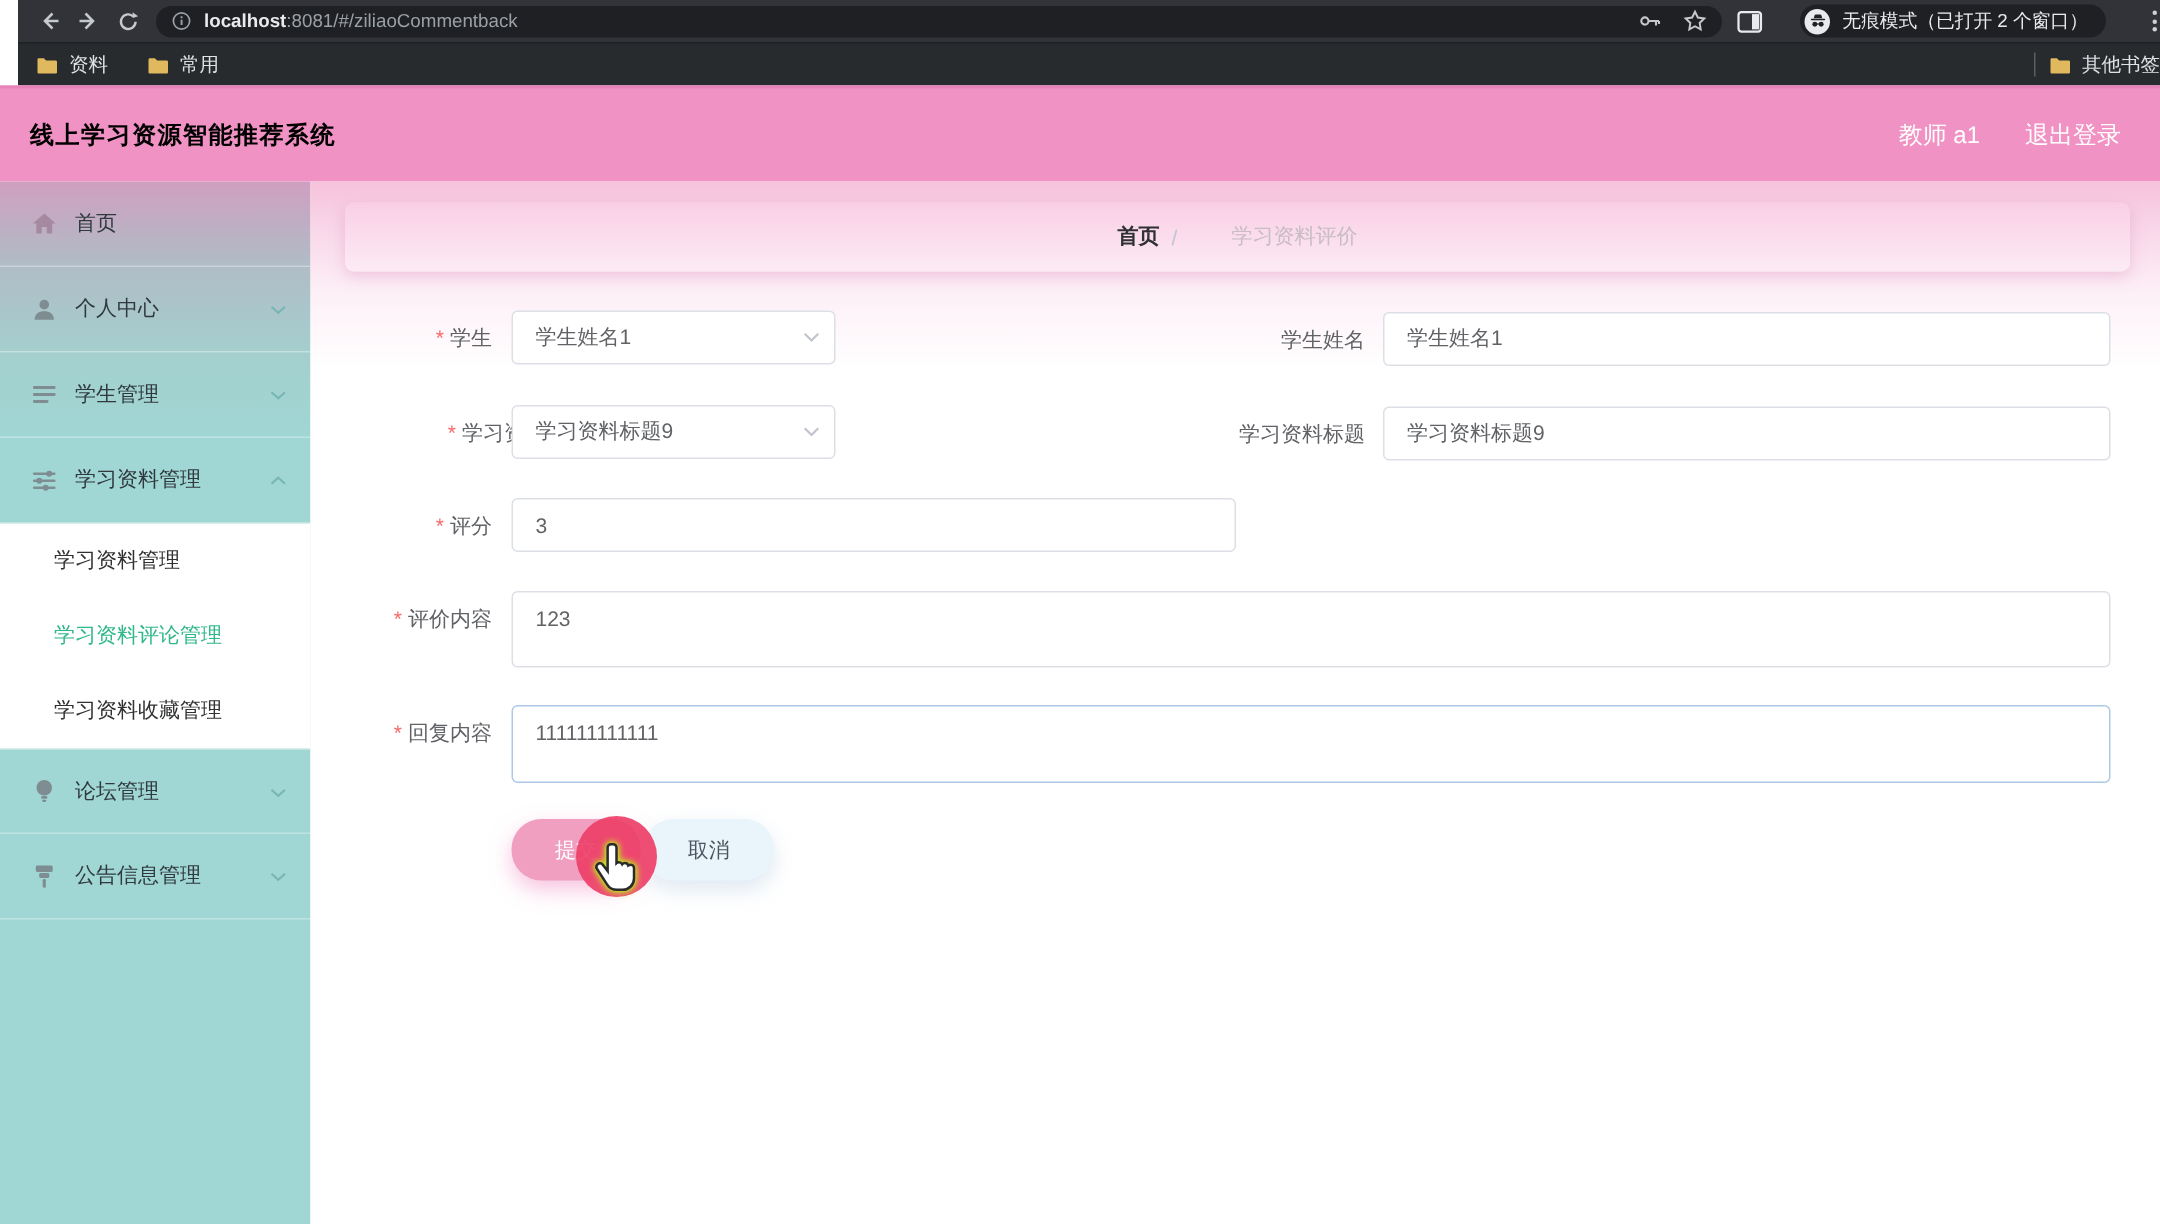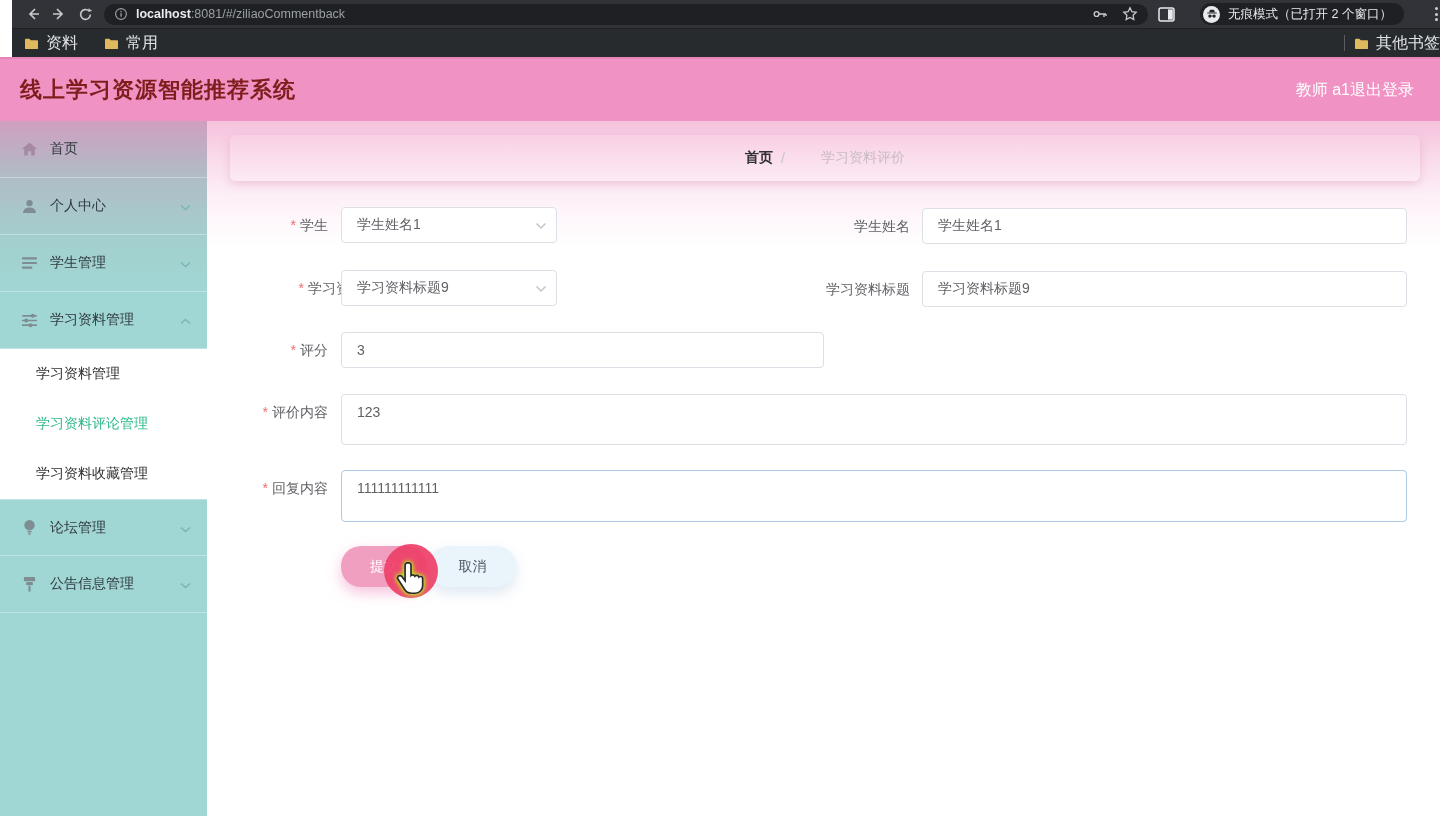--- a/index.html
+++ b/index.html
@@ -16,28 +16,28 @@
   .url-text .host { color:#e8eaed; font-weight:700; }
   .omni-right { display:flex; align-items:center; gap:14px; margin-left:auto; }
   .tool-right { display:flex; align-items:center; gap:25px; flex:0 0 auto; }
   .incog-chip { height:22px; background:#1e2023; border-radius:11px; display:flex; align-items:center; padding:2px 12px 2px 3px; gap:8px; }
   .incog-ico { width:17px; height:17px; background:#e8eaed; border-radius:50%; display:flex; align-items:center; justify-content:center; }
   .incog-label { font-size:12.5px; color:#e8eaed; white-space:nowrap; }
   .dots { display:flex; flex-direction:column; gap:2.5px; padding:2px 6px; }
   .dots i { width:3px; height:3px; border-radius:50%; background:#cdd1d5; }
   .bookbar { position:absolute; top:28px; left:0; right:0; height:29px; background:#282b2e; display:flex; align-items:center; padding:0 12px; border-top:1px solid #1f2124; }
   .bm-item { display:flex; align-items:center; gap:7px; margin-right:26px; cursor:pointer; }
-  .bm-label { font-size:16px; color:#dfe1e5; }
+  .bm-label { font-size:13px; color:#dfe1e5; }
   .bm-right { margin-left:auto; display:flex; align-items:center; gap:9px; }
   .bm-sep { width:1px; height:16px; background:#5a5e63; }
 
   
   .app-header { position:absolute; top:57px; left:0; width:1440px; height:64px; background:#f092c3; border-top:2px solid #e883b8; display:flex; align-items:center; }
-  .app-title { color:#7f1d1d; font-size:22px; font-weight:700; margin-left:20px; letter-spacing:1px; }
-  .hdr-right { margin-left:auto; margin-right:26px; display:flex; align-items:center; }
+  .app-title { color:#000000; font-size:16px; font-weight:700; margin-left:20px; letter-spacing:1px; }
+  .hdr-right { margin-left:auto; margin-right:26px; display:flex; align-items:center; gap:30px; }
   .hdr-link { color:#fff; font-size:16px; cursor:pointer; }
 
   
   .sidebar { position:absolute; top:121px; left:0; width:207px; height:695px;
     background:linear-gradient(180deg,#cf9fc0 0px,#b0bcc6 55px,#a3d0ce 120px,#a0d6d4 170px,#a0d6d4 100%); }
   .nav-item { position:relative; height:57px; display:flex; align-items:center; padding-left:20px; cursor:pointer; border-bottom:1px solid rgba(255,255,255,.35); }
   .nav-icon { width:18px; height:18px; margin-right:12px; display:flex; align-items:center; justify-content:center; flex:0 0 auto; }
   .nav-label { font-size:14px; color:#303a3e; }
   .nav-arrow { position:absolute; right:16px; top:50%; transform:translateY(-50%); }
   .submenu { background:#fff; }

